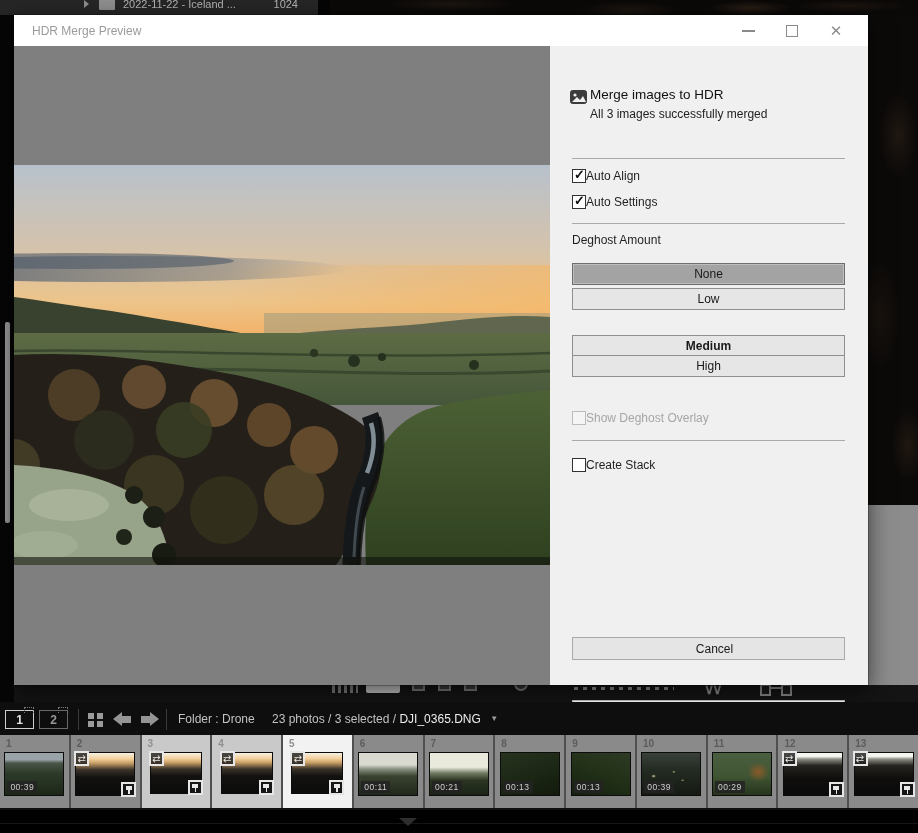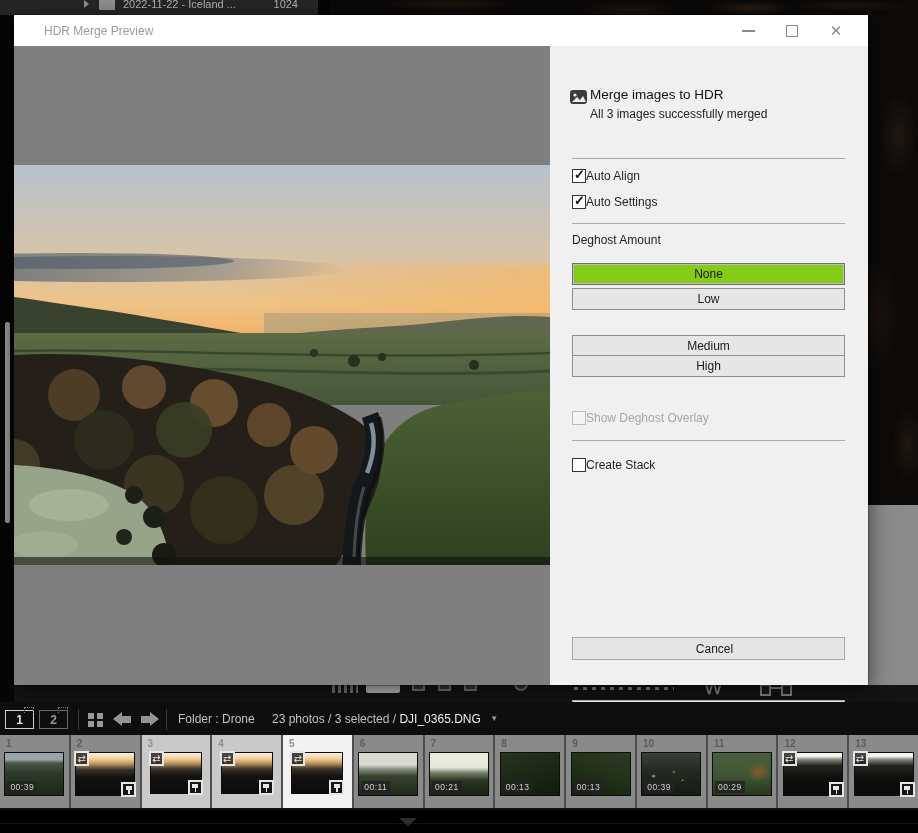--- a/index.html
+++ b/index.html
@@ -39,21 +39,21 @@
   .hint-dots { left:560px; top:2px; width:100px; height:3px; background:repeating-linear-gradient(90deg,#8a8a8a 0 4px, transparent 4px 9px); }
   .hint-zig { left:690px; top:-4px; width:40px; height:14px; color:#8a8a8a; font-size:14px; letter-spacing:-2px; font-weight:bold; }
   .hint-slider { left:748px; top:2px; width:28px; height:8px; border-top:2px solid #8a8a8a; }
   .hint-slider::before, .hint-slider::after { content:""; position:absolute; top:-5px; width:7px; height:8px; border:2px solid #8a8a8a; background:#1a1a1a; }
   .hint-slider::before { left:-2px; } .hint-slider::after { right:-2px; }
 
   
   .dialog { position:absolute; left:14px; top:15px; width:854px; height:670px; background:#f0f0f0;
     box-shadow:0 0 0 1px rgba(0,0,0,.25), 0 6px 22px rgba(0,0,0,.6); }
   .titlebar { position:absolute; left:0; top:0; width:100%; height:31px; background:#fff; display:flex; align-items:center; }
-  .dlg-title { margin-left:30px; font-size:12px; color:#9b9b9b; }
+  .dlg-title { margin-left:18px; font-size:12px; color:#9b9b9b; }
   .win-btns { position:absolute; right:10px; top:0; height:31px; display:flex; align-items:center; }
   .win-btn { width:44px; height:31px; display:flex; align-items:center; justify-content:center; cursor:default; }
   .glyph-min { width:13px; height:0; border-top:2px solid #8a8a8a; }
   .glyph-max { width:12px; height:12px; border:1px solid #8a8a8a; }
   .glyph-close { font-size:15px; color:#8a8a8a; line-height:1; }
 
   .preview-area { position:absolute; left:0; top:31px; width:536px; height:639px; background:#7f7f7f; }
   .photo { position:absolute; left:0; top:119px; width:536px; height:400px; }
 
   .panel { position:absolute; left:536px; top:31px; width:276px; height:639px; background:#f0f0f0; font-size:12px; color:#1f1f1f; }
@@ -68,22 +68,22 @@
   .cb-row1 { top:123px; } .cb-row2 { top:149px; } .cb-row3 { top:365px; } .cb-row4 { top:412px; }
   .cb { width:14px; height:14px; background:#fff; border:1px solid #333; position:relative; flex:none; }
   .cb .mark { position:absolute; left:1px; top:-3px; font-size:13px; font-weight:bold; color:#111; }
   .cb.disabled { border-color:#bcbcbc; background:#f5f5f5; }
   .cb-label { }
   .cb-label.disabled { color:#a6a6a6; }
 
   .deghost-label { left:22px; top:187px; }
   .seg-btn { position:absolute; left:22px; width:273px; height:22px; background:#e6e6e6; border:1px solid #8f8f8f;
     display:flex; align-items:center; justify-content:center; font-size:12px; color:#1a1a1a; cursor:default; }
-  .seg-none { top:217px; background:#84cc16; border-color:#6e6e6e; box-shadow:inset 0 0 0 1px #bdbdbd; }
-  .seg-low { top:242px; } .seg-med { top:289px; } .seg-high { top:309px; }
+  .seg-none { top:217px; background:#a3a3a3; border-color:#6e6e6e; box-shadow:inset 0 0 0 1px #bdbdbd; }
+  .seg-low { top:242px; } .seg-med { top:289px;font-weight:bold; } .seg-high { top:309px; }
 
   .action-btn { position:absolute; left:22px; width:273px; height:23px; background:#e5e5e5; border:1px solid #a9a9a9;
     display:flex; align-items:center; justify-content:center; font-size:12px; color:#1a1a1a; cursor:default; }
   .btn-cancel { top:591px;padding-left:12px; } .btn-merge { top:654px; }
 
   
   .fs-toolbar { position:absolute; left:0; top:702px; width:918px; height:33px; background:#0e0e0e; }
   .scr-btn { position:absolute; top:8px; width:29px; height:19px; border:1px solid; display:flex; align-items:center; justify-content:center; font-size:12px; font-weight:bold; }
   .scr-btn::after { content:""; position:absolute; right:-1px; top:-4px; width:8px; height:5px; border:1px dotted #7a7a7a; border-bottom:none; }
   .scr-1 { left:5px; border-color:#cfcfcf; color:#e2e2e2; }

